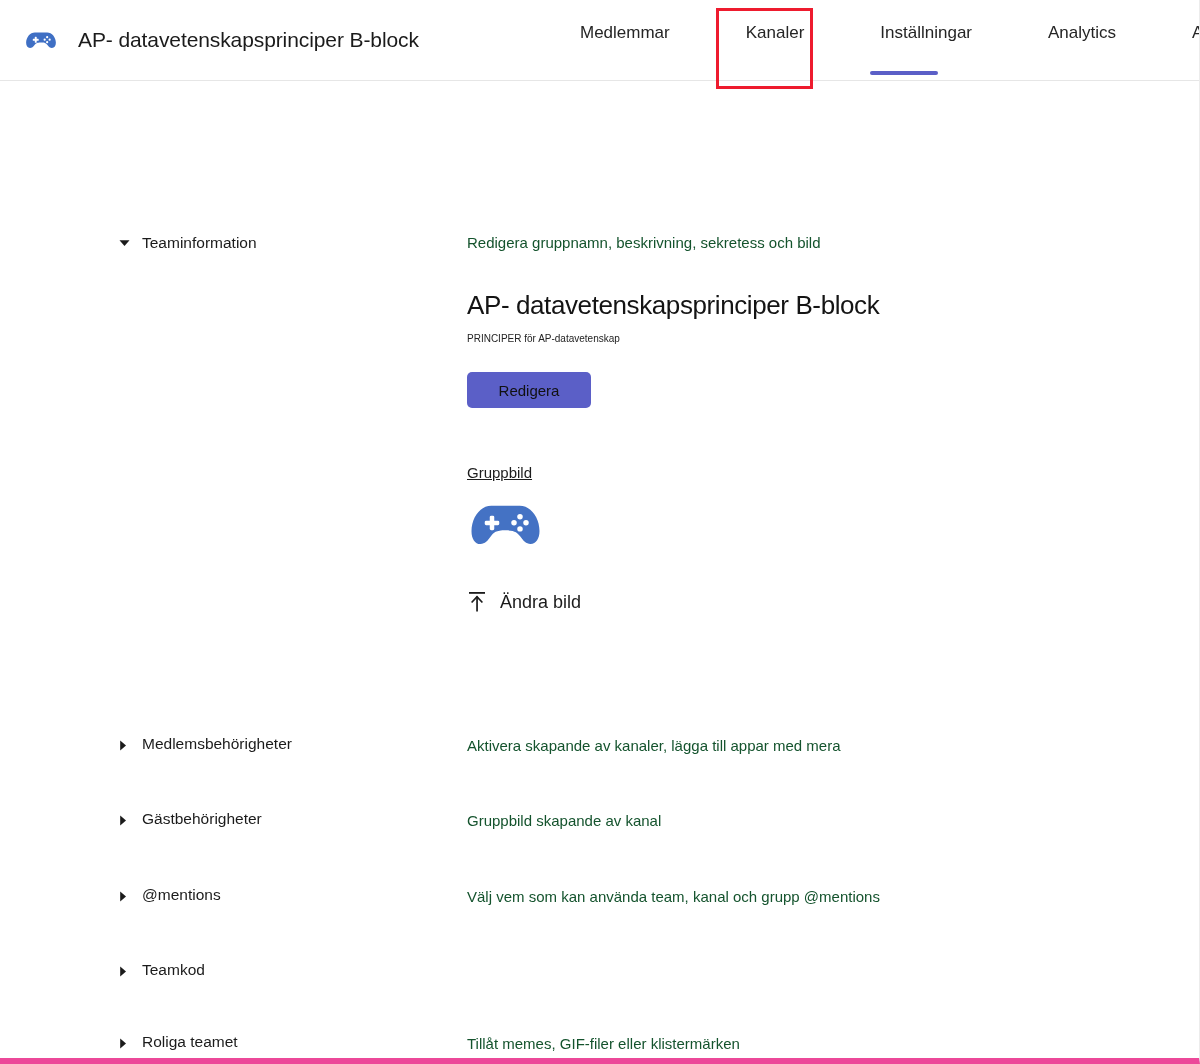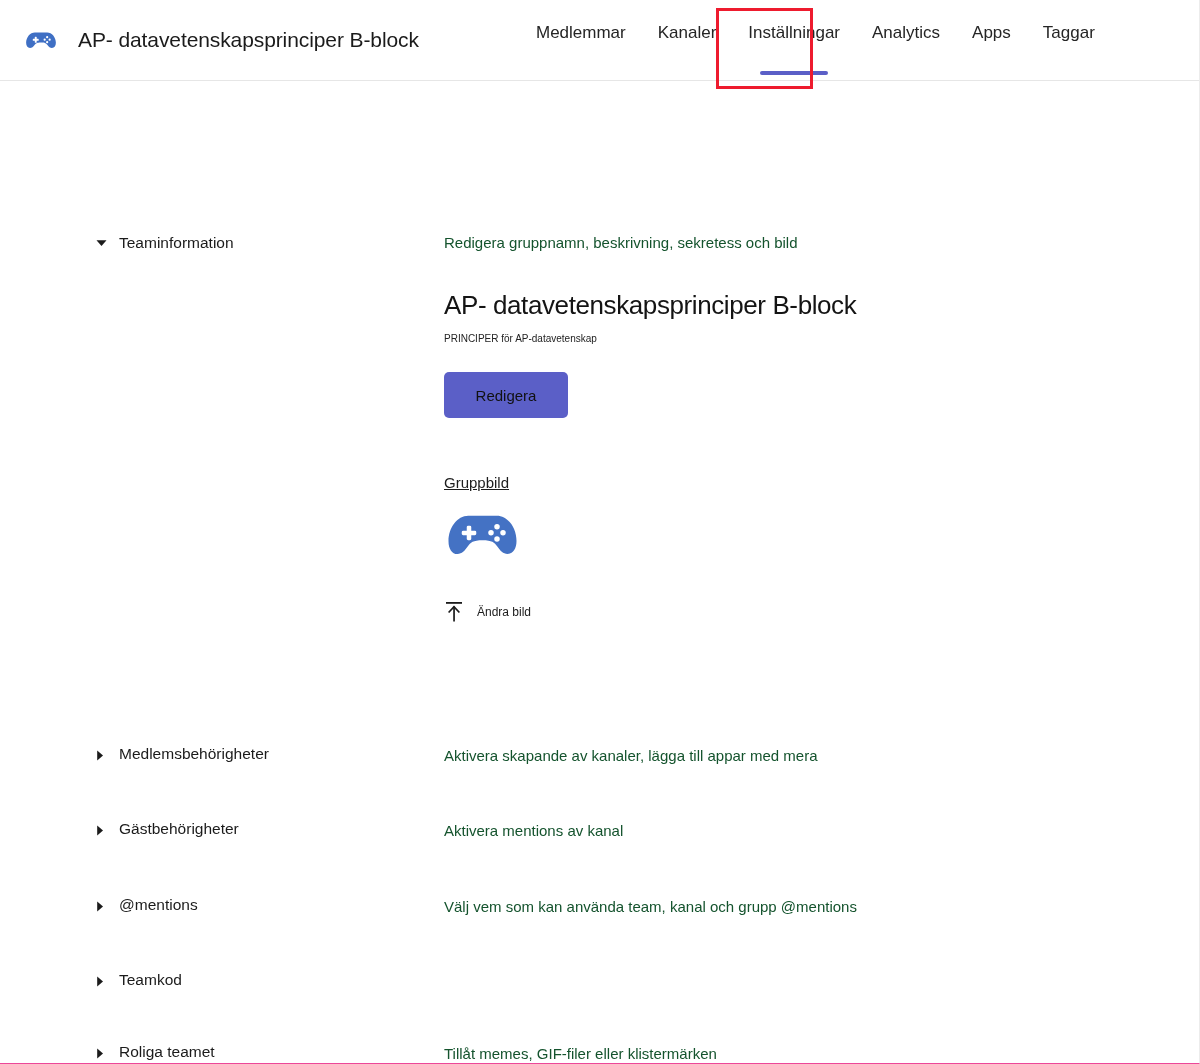--- a/index.html
+++ b/index.html
@@ -11,21 +11,21 @@
     font-family: "Liberation Sans", sans-serif;
     color: #1a1a1a;
     -webkit-font-smoothing: antialiased;
   }
   .screen {
     position: relative;
     width: 1200px;
     height: 1064px;
     background: #ffffff;
     border-right: 1px solid #ececec;
-    border-bottom: 1px solid #ec4899;
+    border-bottom: 6px solid #ec4899;
     box-sizing: border-box;
     overflow: hidden;
   }
 
   
   .header {
     position: relative;
     height: 81px;
     box-sizing: border-box;
     border-bottom: 1px solid #e6e6e6;
@@ -67,21 +67,21 @@
     display: flex;
     align-items: center;
     justify-content: center;
     font-size: 17px;
     color: #252525;
     padding: 0 16px;
     box-sizing: border-box;
     white-space: nowrap;
     cursor: default;
   }
-  .nav-item .nav-label { position: relative; top: -8px; }
+  .nav-item .nav-label { position: relative; top: -8px; margin-left: 44px; }
   .nav-item.active .nav-underline {
     position: absolute;
     left: 50%;
     transform: translateX(-50%);
     bottom: 6px;
     width: 68px;
     height: 4px;
     border-radius: 2px;
     background: #5b5fc7;
   }
@@ -99,20 +99,21 @@
   }
 
   
   .content {
     position: relative;
     padding-top: 0;
   }
   .section {
     position: relative;
     display: flex;
+    margin-left: 23px;
   }
   .section-left {
     width: 444px;
     box-sizing: border-box;
     padding-left: 96px;
     display: flex;
     align-items: flex-start;
     gap: 11px;
   }
   .chevron {
@@ -150,21 +151,21 @@
     white-space: nowrap;
   }
   .group-desc {
     font-size: 10px;
     color: #232323;
     margin-top: 12px;
   }
   .edit-button {
     margin-top: 28px;
     width: 124px;
-    height: 46px;
+    height: 36px;
     border-radius: 5px;
     background: #5b5fc7;
     border: none;
     color: #111111;
     font-family: "Liberation Sans", sans-serif;
     font-size: 15px;
     cursor: pointer;
     display: flex;
     align-items: center;
     justify-content: center;
@@ -185,21 +186,21 @@
   }
   .change-pic {
     margin-top: 25px;
     display: flex;
     align-items: center;
     gap: 13px;
     width: fit-content;
     cursor: pointer;
   }
   .upload-icon { width: 20px; height: 24px; display: block; }
-  .change-pic-label { font-size: 12px; color: #1b1b1b; }
+  .change-pic-label { font-size: 18px; color: #1b1b1b; }
 
   
   .row-collapsed { margin-top: 0; }
   .r1 { padding-top: 120px; }
   .r2 { padding-top: 53px; }
   .r3 { padding-top: 54px; }
   .r4 { padding-top: 53px; }
   .r5 { padding-top: 52px; }
   .row-collapsed .section-desc { padding-top: 2px; }
 </style>
@@ -318,21 +319,21 @@
     <div class="section row-collapsed r2">
       <div class="section-left">
         <span class="chevron">
           <svg width="8" height="11" viewBox="0 0 8 11" aria-hidden="true">
             <path d="M1.2 0.6 L1.2 10.4 L7 5.5 Z" fill="#1b1b1b"></path>
           </svg>
         </span>
         <span class="section-title">Gästbehörigheter</span>
       </div>
       <div class="section-right">
-        <div class="section-desc">Aktivera mentions av kanal</div>
+        <div class="section-desc">Gruppbild skapande av kanal</div>
       </div>
     </div>
 
     <div class="section row-collapsed r3">
       <div class="section-left">
         <span class="chevron">
           <svg width="8" height="11" viewBox="0 0 8 11" aria-hidden="true">
             <path d="M1.2 0.6 L1.2 10.4 L7 5.5 Z" fill="#1b1b1b"></path>
           </svg>
         </span>

